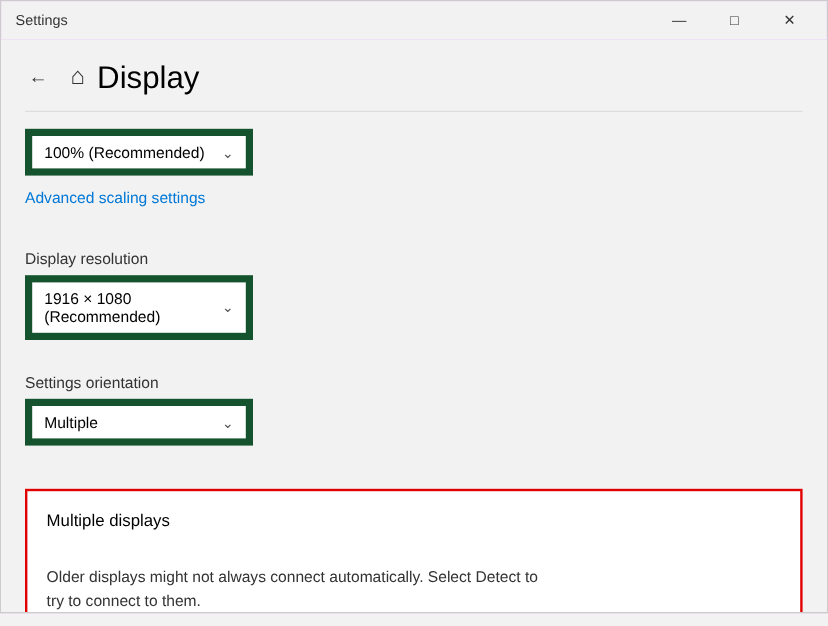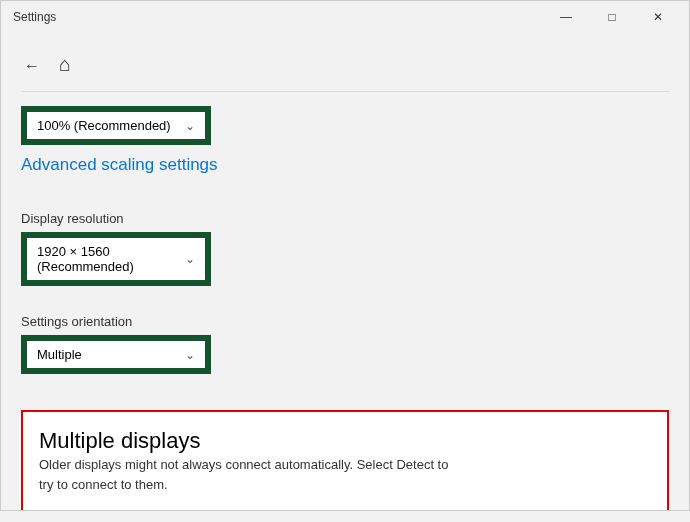--- a/index.html
+++ b/index.html
@@ -154,44 +154,44 @@
     }
 
     .dropdown-arrow {
       font-size: 12px;
       color: #555;
     }
 
     .link-text {
       color: #0078d7;
       text-decoration: none;
-      font-size: 17px;
+      font-size: 13px;
       cursor: pointer;
       margin-bottom: 18px;
       display: inline-block;
     }
 
     .field-group {
       margin-bottom: 16px;
     }
 
     
     .multiple-displays-section {
       border: 2px solid #e00000;
       padding: 16px;
       margin-top: 10px;
       margin-bottom: 16px;
       background: #fff;
     }
 
     .section-title {
-      font-size: 22px;
+      font-size: 14px;
       font-weight: 400;
       color: #000;
-      margin-bottom: 1px;
+      margin-bottom: 30px;
     }
 
     .section-description {
       font-size: 13px;
       color: #333;
       margin-bottom: 28px;
       line-height: 1.5;
       max-width: 420px;
     }
 
@@ -229,39 +229,40 @@
 
   <div class="content">
     <div class="main">
 
       <div class="page-header">
         <button class="back-btn">
           <span>←</span>
         </button>
         <div class="page-title-area">
           <span class="home-icon">⌂</span>
+          <span class="page-title">Display</span>
         </div>
       </div>
 
       <div class="settings-body">
 
         <div class="scroll-indicator"></div>
 
         <div class="field-group">
           <div class="dropdown">
             <span>100% (Recommended)</span>
             <span class="dropdown-arrow">⌄</span>
           </div>
           <a class="link-text">Advanced scaling settings</a>
         </div>
 
         <div class="field-group">
           <div class="section-label">Display resolution</div>
           <div class="dropdown">
-            <span>1920 × 1560 (Recommended)</span>
+            <span>1916 × 1080 (Recommended)</span>
             <span class="dropdown-arrow">⌄</span>
           </div>
         </div>
 
         <div class="field-group">
           <div class="section-label">Settings orientation</div>
           <div class="dropdown">
             <span>Multiple</span>
             <span class="dropdown-arrow">⌄</span>
           </div>

